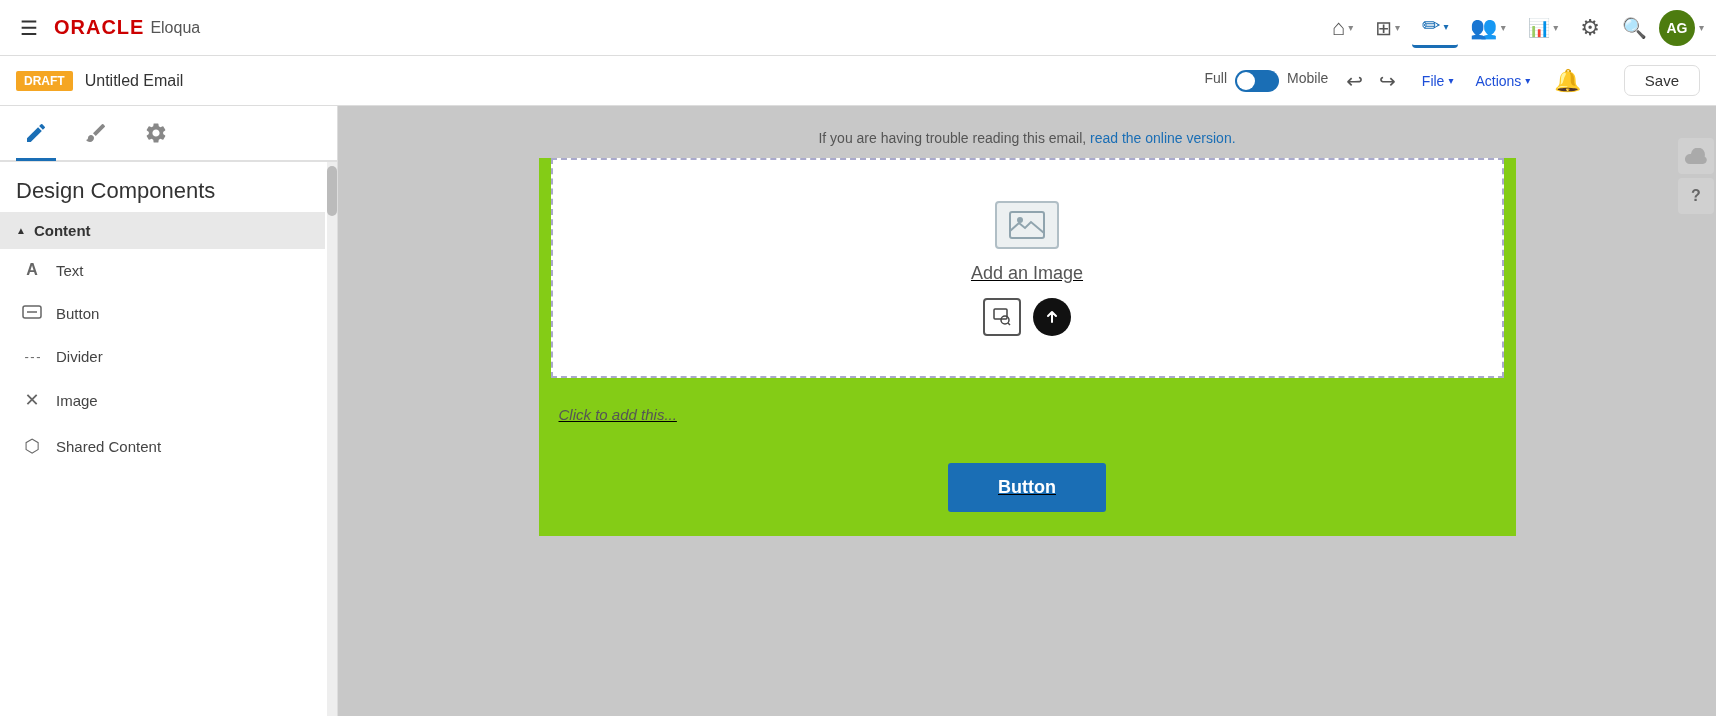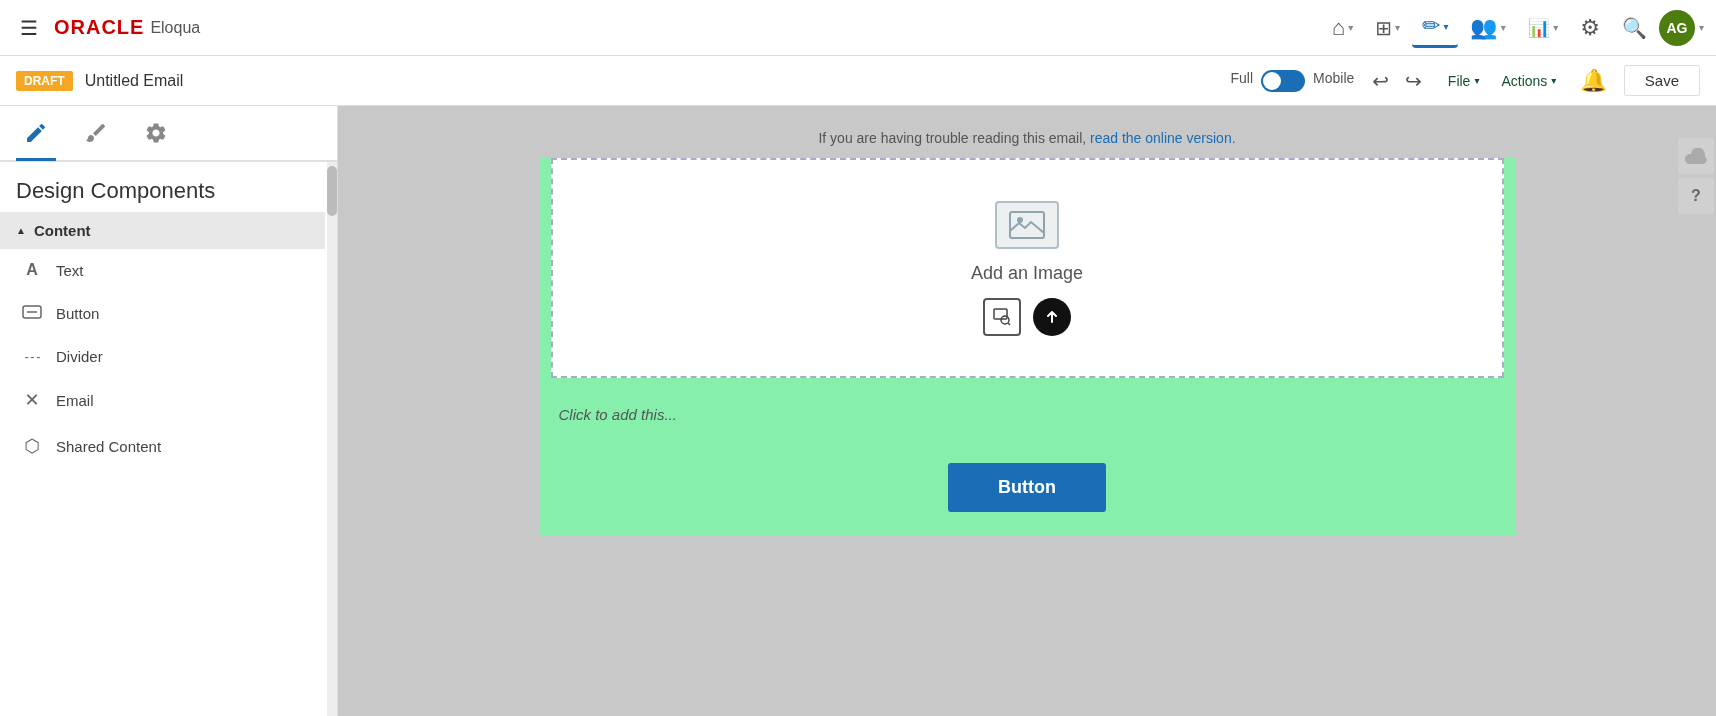--- a/index.html
+++ b/index.html
@@ -128,36 +128,37 @@
       font-size: 20px;
       cursor: pointer;
       color: #555;
       padding: 2px 6px;
     }
     .file-actions {
       display: flex; align-items: center; gap: 6px;
     }
     .dropdown-btn {
       display: flex; align-items: center; gap: 4px;
-      font-size: 14px; color: #14532d;
+      font-size: 14px; color: #1d4ed8;
       cursor: pointer;
       padding: 4px 8px;
       border: none; background: none;
     }
     .dropdown-btn .chevron { font-size: 10px; }
     .bell-icon { font-size: 22px; color: #555; cursor: pointer; padding: 4px; }
     .save-btn {
       background: #fff;
       border: 1px solid #ddd;
       padding: 6px 20px;
       font-size: 15px;
       font-weight: 500;
       cursor: pointer;
       color: #333;
-      border-radius: 2px;
+      border-radius: 7px;
+      margin-left: 26px;
     }
 
     
     .main-layout {
       display: flex;
       height: calc(716px - 56px - 50px);
     }
 
     
     .sidebar {
@@ -254,22 +255,23 @@
       text-align: center;
       font-size: 14px;
       color: #555;
       margin-bottom: 12px;
     }
     .email-notice a {
       color: #1a6eb5;
       text-decoration: none;
     }
     .email-body {
-      background: #86efac;
+      background: #84cc16;
       width: 100%;
+      text-decoration: underline;
     }
     .image-block {
       border: 2px dashed #aac;
       min-height: 220px;
       display: flex;
       flex-direction: column;
       align-items: center;
       justify-content: center;
       padding: 30px;
       background: #fff;
@@ -470,21 +472,21 @@
             </svg>
           </span>
           <span>Button</span>
         </div>
         <div class="sidebar-item">
           <span class="sidebar-item-icon" style="font-size:13px;letter-spacing:-1px;color:#666;">- - -</span>
           <span>Divider</span>
         </div>
         <div class="sidebar-item">
           <span class="sidebar-item-icon" style="font-size:18px;">✕</span>
-          <span>Email</span>
+          <span>Image</span>
         </div>
         <div class="sidebar-item">
           <span class="sidebar-item-icon" style="font-size:18px;">⬡</span>
           <span>Shared Content</span>
         </div>
       </div>
 
       <div style="position:absolute;right:0;top:0;width:10px;height:100%;background:#eee;">
         <div style="width:100%;height:50px;background:#bbb;border-radius:5px;margin-top:4px;"></div>
       </div>

